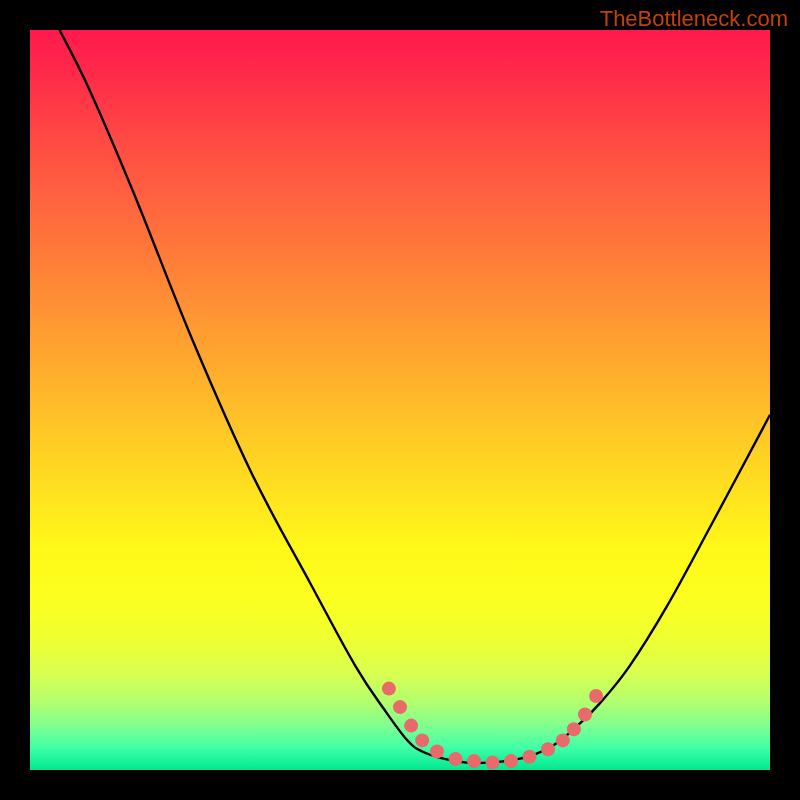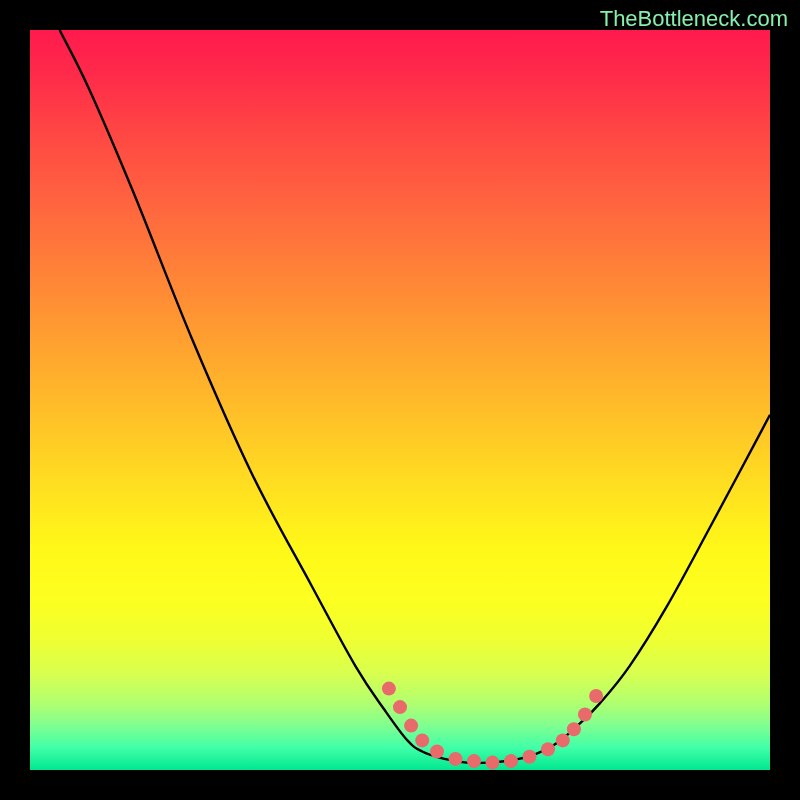--- a/index.html
+++ b/index.html
@@ -7,21 +7,21 @@
   .container {
     width: 800px;
     height: 800px;
     background: #000;
     position: relative;
   }
   .watermark {
     position: absolute;
     top: 6px;
     right: 12px;
-    color: #86efac;
+    color: #c2410c;
     font-family: Arial, sans-serif;
     font-size: 22px;
     font-weight: 500;
     z-index: 10;
   }
   .plot-area {
     position: absolute;
     left: 30px;
     top: 30px;
     width: 740px;

